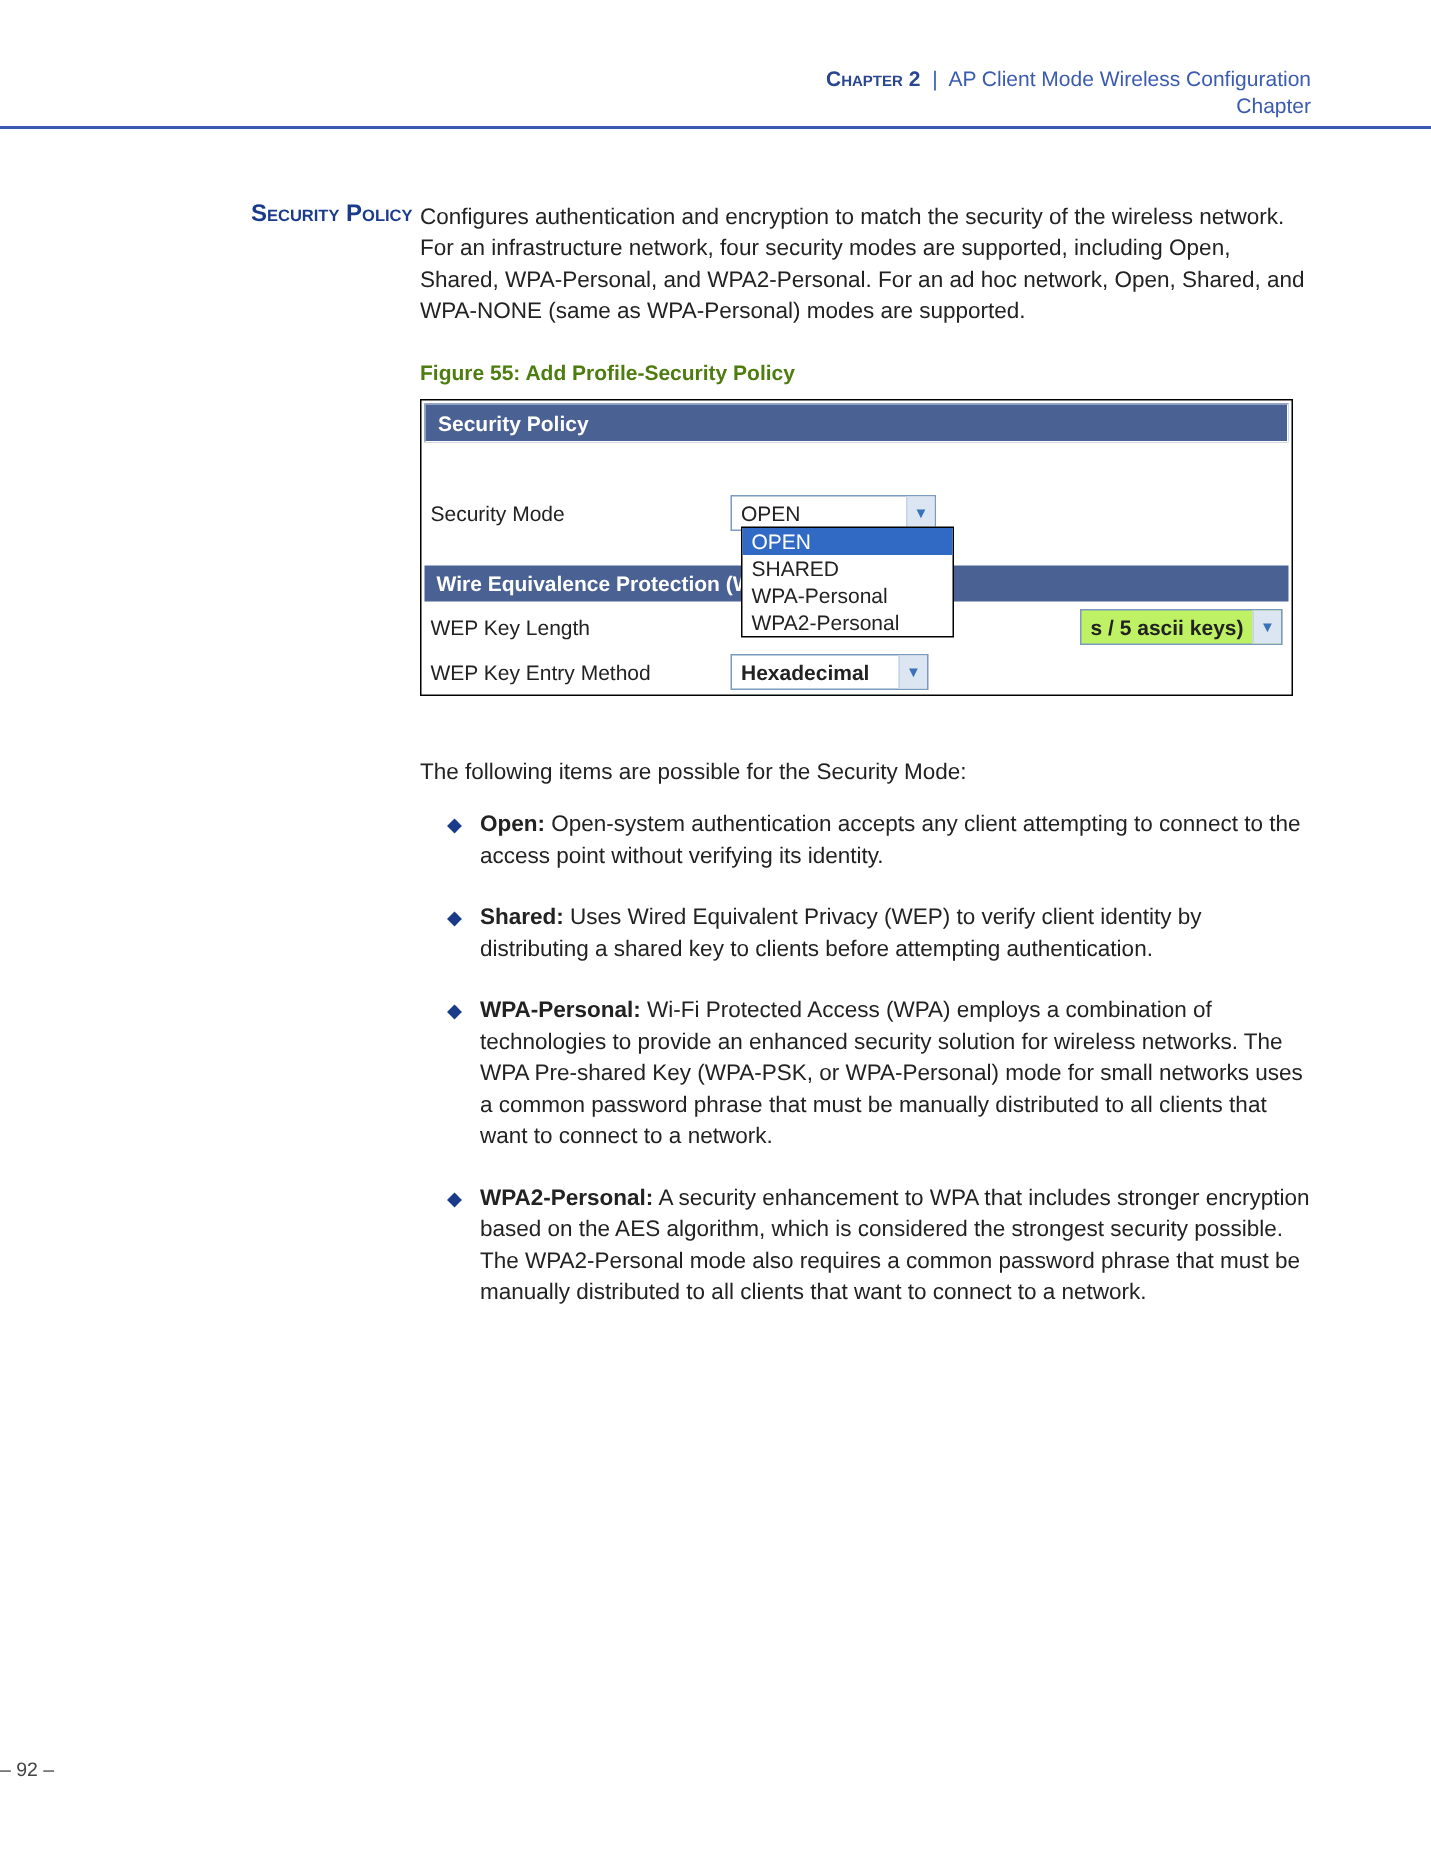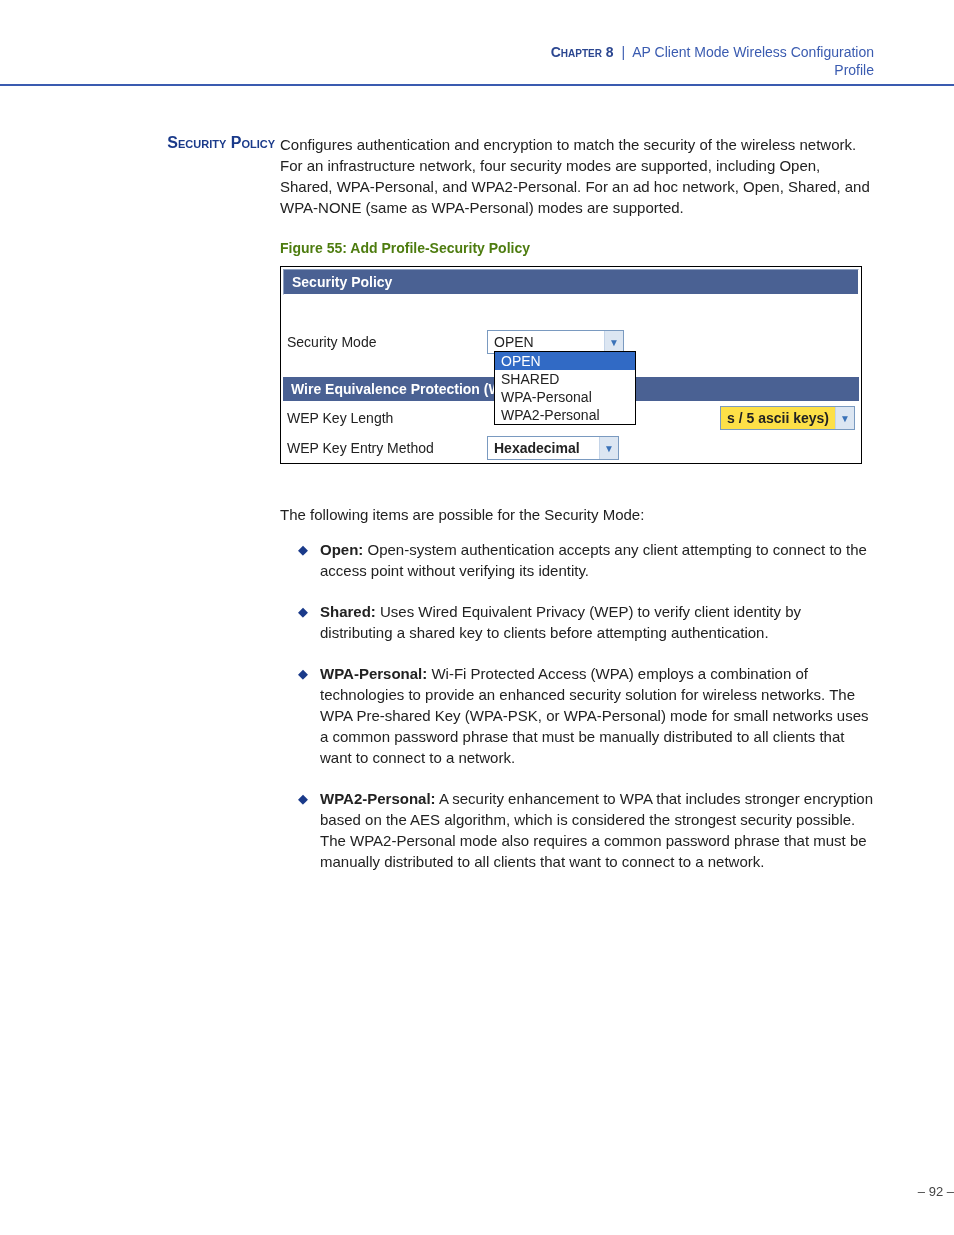--- a/index.html
+++ b/index.html
@@ -144,21 +144,21 @@
   }
   .wep-row2 {
     position: relative;
   }
   .partial-dd {
     position: absolute;
     right: 6px;
     display: inline-flex;
     align-items: center;
     border: 1px solid #7a9ac0;
-    background: #fde047;
+    background: #bef264;
     height: 22px;
     font-weight: bold;
   }
   .partial-dd .val {
     padding: 2px 6px;
   }
   .partial-dd .arrow {
     width: 18px;
     height: 100%;
     background: #dce6f2;
@@ -189,37 +189,37 @@
     left: 0;
     top: 2px;
     color: #1a3a8a;
     font-size: 13px;
   }
   .term {
     font-weight: bold;
   }
   .page-num {
     position: absolute;
-    bottom: 36px;
+    bottom: 48px;
     width: 100%;
-    text-align: right;
+    text-align: left;
     font-size: 13px;
     color: #444;
   }
 </style>
 </head>
 <body>
 
 <div class="header-band">
   <div class="header-line1">
-    <span class="chapter">Chapter 8</span>
+    <span class="chapter">Chapter 2</span>
     <span class="divider">|</span>
     <span>AP Client Mode Wireless Configuration</span>
   </div>
-  <div class="header-line2">Profile</div>
+  <div class="header-line2">Chapter</div>
 </div>
 
 <div class="content">
   <div class="section-heading">Security Policy</div>
   <div class="section-body">
     <div class="para">Configures authentication and encryption to match the security of the wireless network. For an infrastructure network, four security modes are supported, including Open, Shared, WPA-Personal, and WPA2-Personal. For an ad hoc network, Open, Shared, and WPA-NONE (same as WPA-Personal) modes are supported.</div>
 
     <div class="fig-caption">Figure 55:  Add Profile-Security Policy</div>
 
     <div class="figure-box">

